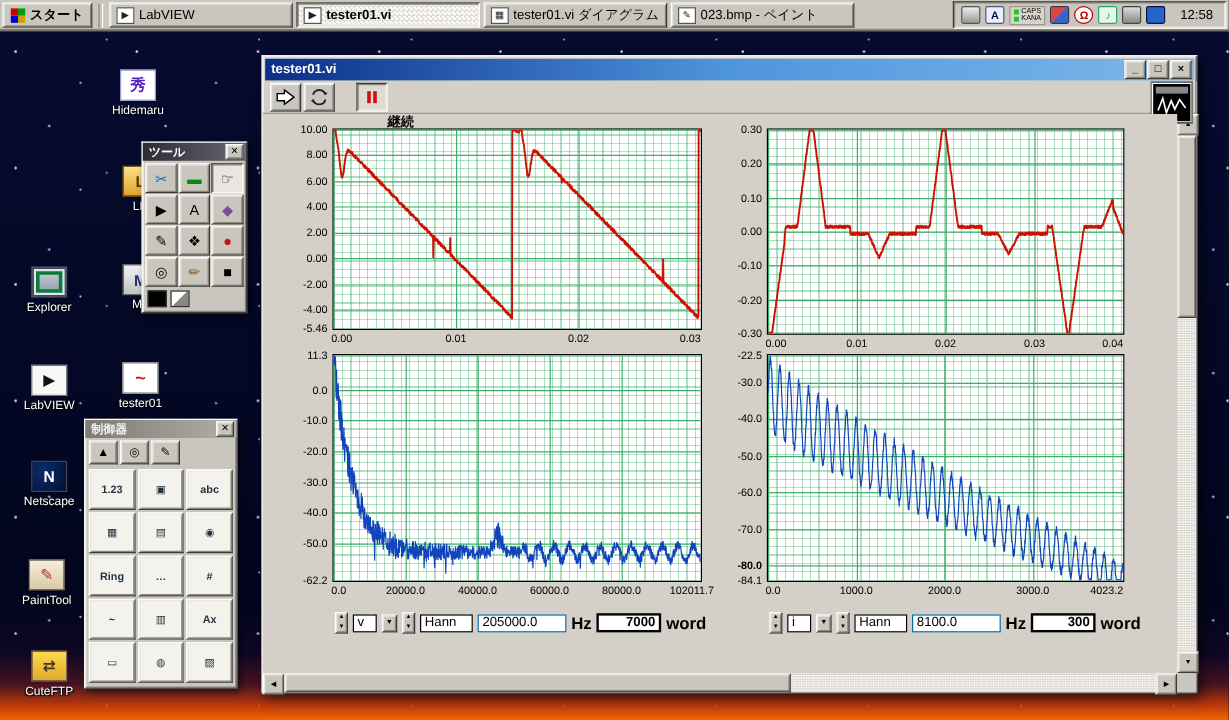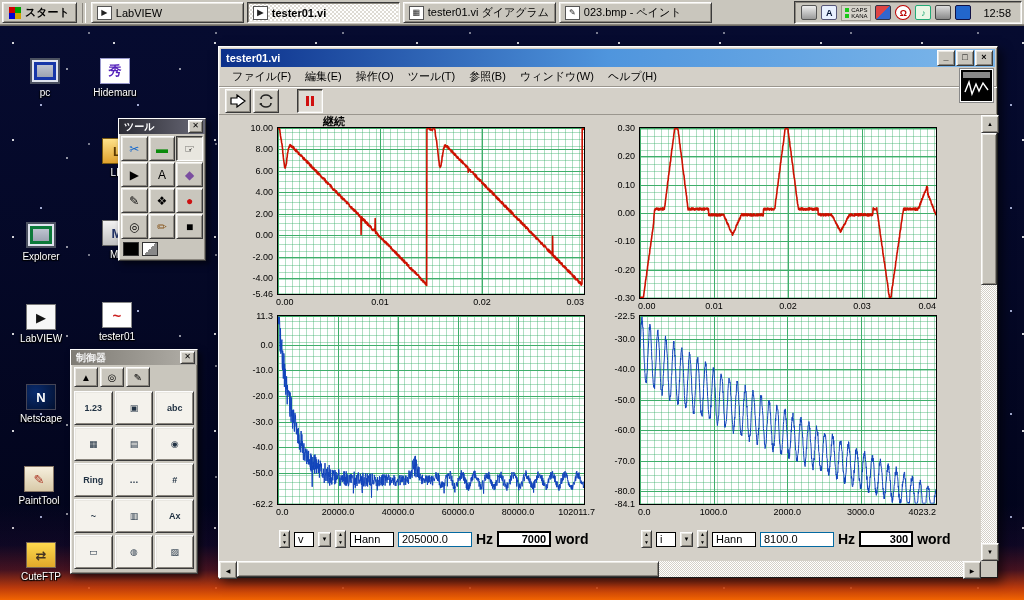--- a/index.html
+++ b/index.html
@@ -215,26 +215,20 @@
       <span class="tico t-users"></span>
       <span class="tico t-omega">Ω</span>
       <span class="tico t-notes">♪</span>
       <span class="tico t-chip"></span>
       <span class="tico t-shield"></span>
       <span class="clock">12:58</span>
     </div>
   </div>
 
   <div class="desktop">
-    <div class="di" id="di-pc" style="left:14px;top:32px;">
-      <div class="di-img k-computer">
-          <span></span>
-        </div>
-      <div class="di-label">pc</div>
-    </div>
     <div class="di" id="di-hidemaru" style="left:84px;top:32px;">
       <div class="di-img k-hidemaru">
           <span>秀</span>
         </div>
       <div class="di-label">Hidemaru</div>
     </div>
     <div class="di" style="left:86px;top:112px;">
       <div class="di-img k-lh">
           <span>L</span>
         </div>
@@ -393,29 +387,20 @@
   </div>
 
   <div class="win">
     <div class="titlebar">
       <span>tester01.vi</span>
       <span class="tb-btns">
         <span class="tb-btn b-out">_</span>
         <span class="tb-btn b-out">□</span>
         <span class="tb-btn b-out">×</span>
       </span>
-    </div>
-    <div class="menubar">
-      <span class="menu-item">ファイル(F)</span>
-      <span class="menu-item">編集(E)</span>
-      <span class="menu-item">操作(O)</span>
-      <span class="menu-item">ツール(T)</span>
-      <span class="menu-item">参照(B)</span>
-      <span class="menu-item">ウィンドウ(W)</span>
-      <span class="menu-item">ヘルプ(H)</span>
     </div>
     <div class="toolbar">
       <span class="tbtn b-out">
         <svg width="16" height="14" viewBox="0 0 16 14">
             <path d="M1 4 h6 V1 l8 6 -8 6 V10 H1 z" fill="#fff" stroke="#000" stroke-width="1.2"></path>
           </svg>
       </span>
       <span class="tbtn b-out">
         <svg width="16" height="14" viewBox="0 0 16 14">
             <path d="M3 5 a5 4 0 0 1 10 0" fill="none" stroke="#222" stroke-width="1.6"></path>
@@ -555,21 +540,21 @@
             </div>
         </div>
         <div class="chart" id="chart3">
           <div class="yticks">
               <div class="ytick" style="top: -5px;">-22.5</div>
               <div class="ytick" style="top: 17.8896px;">-30.0</div>
               <div class="ytick" style="top: 48.4091px;">-40.0</div>
               <div class="ytick" style="top: 78.9286px;">-50.0</div>
               <div class="ytick" style="top: 109.448px;">-60.0</div>
               <div class="ytick" style="top: 139.968px;">-70.0</div>
-              <div class="ytick" style="top: 170.487px;">-80.0</div>
+              <div class="ytick" style="top: 170.487px; font-weight: bold;">-80.0</div>
               <div class="ytick" style="top: 183px;">-84.1</div>
             </div>
           <div class="plot">
               <svg width="296" height="188">
                 <line x1="0.5" y1="0" x2="0.5" y2="188" stroke="#3fae6a" stroke-width="1"></line>
                 <line x1="74.5" y1="0" x2="74.5" y2="188" stroke="#3fae6a" stroke-width="1"></line>
                 <line x1="147.5" y1="0" x2="147.5" y2="188" stroke="#3fae6a" stroke-width="1"></line>
                 <line x1="221.5" y1="0" x2="221.5" y2="188" stroke="#3fae6a" stroke-width="1"></line>
                 <line x1="296.5" y1="0" x2="296.5" y2="188" stroke="#3fae6a" stroke-width="1"></line>
                 <line x1="0" y1="0.5" x2="296" y2="0.5" stroke="#3fae6a" stroke-width="1"></line>

